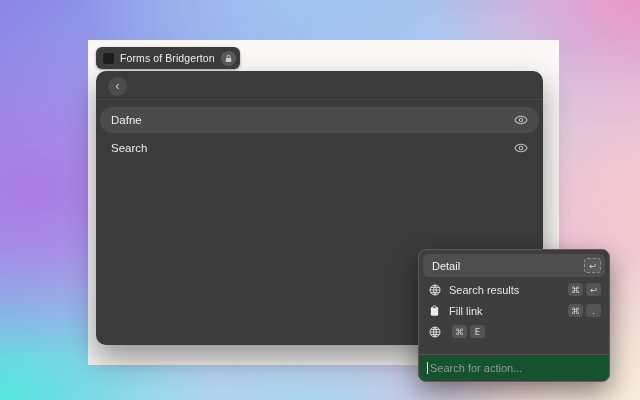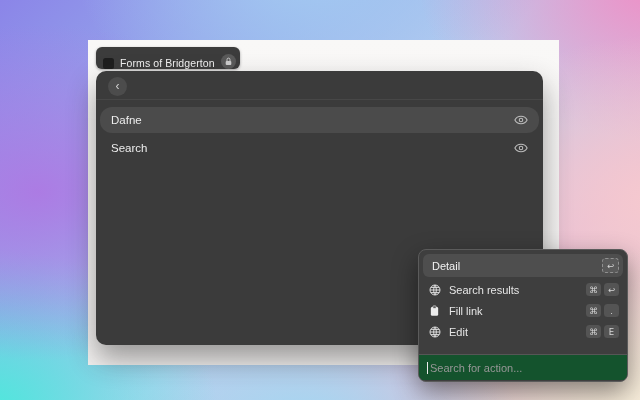--- a/index.html
+++ b/index.html
@@ -20,21 +20,21 @@
 
   
   .window {
     position:absolute; left:88px; top:40px; width:471px; height:325px;
     background:linear-gradient(180deg,#f9f8f7 0%, #f4f2f1 100%);
   }
 
   
   .tab {
     position:absolute; left:8px; top:7px; height:22px;
-    display:flex; align-items:flex-end; gap:6px;
+    display:flex; align-items:center; gap:6px;
     background:#3c3c3c; border-radius:6px; padding:0 4px 0 7px;
     box-shadow:0 1px 3px rgba(0,0,0,0.35);
   }
   .tab-favicon { width:11px; height:11px; background:#1e1e1e; border-radius:2.5px; }
   .tab-title { color:#f2f2f2; font-size:10.5px; letter-spacing:.1px; white-space:nowrap; }
   .tab-lock {
     width:15px; height:15px; border-radius:50%; background:#5a5a5a;
     display:flex; align-items:center; justify-content:center;
   }
 
@@ -56,21 +56,21 @@
     height:26px; margin:2px 0; border-radius:12px;
     display:flex; align-items:center; padding:0 11px;
     color:#ededed; font-size:11.5px;
   }
   .row.selected { background:#4b4b4b; }
   .row .spacer { flex:1; }
   .eye-btn { display:flex; align-items:center; }
 
   
   .palette {
-    position:absolute; left:330px; top:209px; width:210px; height:133px;
+    position:absolute; left:330px; top:209px; width:192px; height:133px;
     background:#3e3e3e; border:1px solid #5b5b5b; border-radius:8px;
     box-shadow:0 10px 26px rgba(0,0,0,0.45);
     overflow:hidden;
   }
   .palette-list { height:104px; overflow:hidden; padding:4px 4px 0 4px; }
   .p-selected {
     height:23px; background:#4e4e4e; border-radius:6px;
     display:flex; align-items:center; padding:0 4px 0 9px; margin-bottom:2px;
   }
   .p-selected .label { color:#f2f2f2; font-size:11px; flex:1; }
@@ -187,21 +187,20 @@
 
       <div class="p-row">
         <span class="p-icon">
           <svg viewBox="0 0 24 24" width="12" height="12">
             <g fill="none" stroke="#e0e0e0" stroke-width="1.9">
               <circle cx="12" cy="12" r="10"></circle>
               <path d="M2 12h20M12 2c-3.6 3-3.6 17 0 20M12 2c3.6 3 3.6 17 0 20M4 6.8h16M4 17.2h16"></path>
             </g>
           </svg>
         </span>
-        <span class="label">Edit</span>
         <span class="keycap">⌘</span>
         <span class="keycap">E</span>
       </div>
 
     </div>
 
     <div class="palette-search">
       <span class="caret"></span>
       <span class="search-placeholder">Search for action...</span>
     </div>

